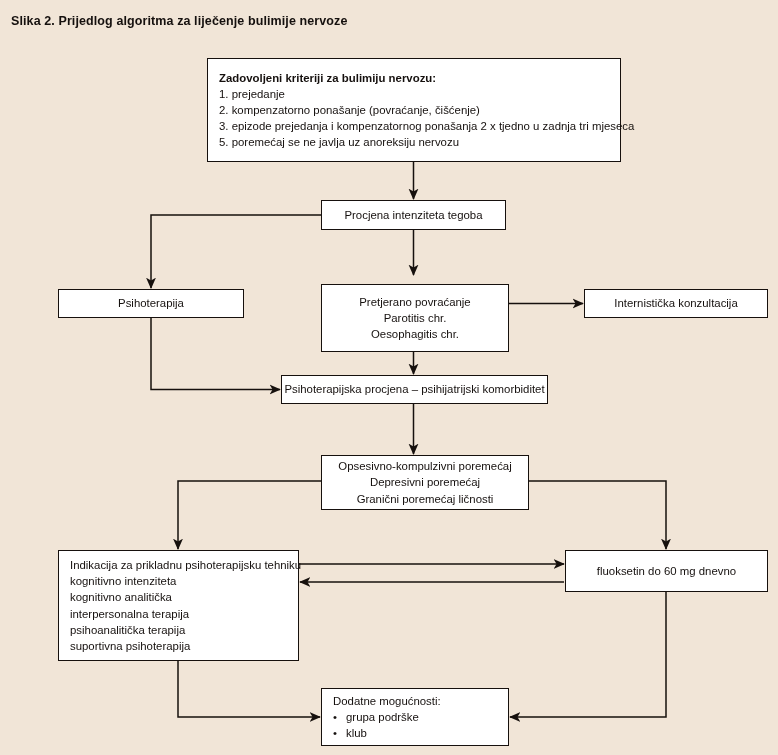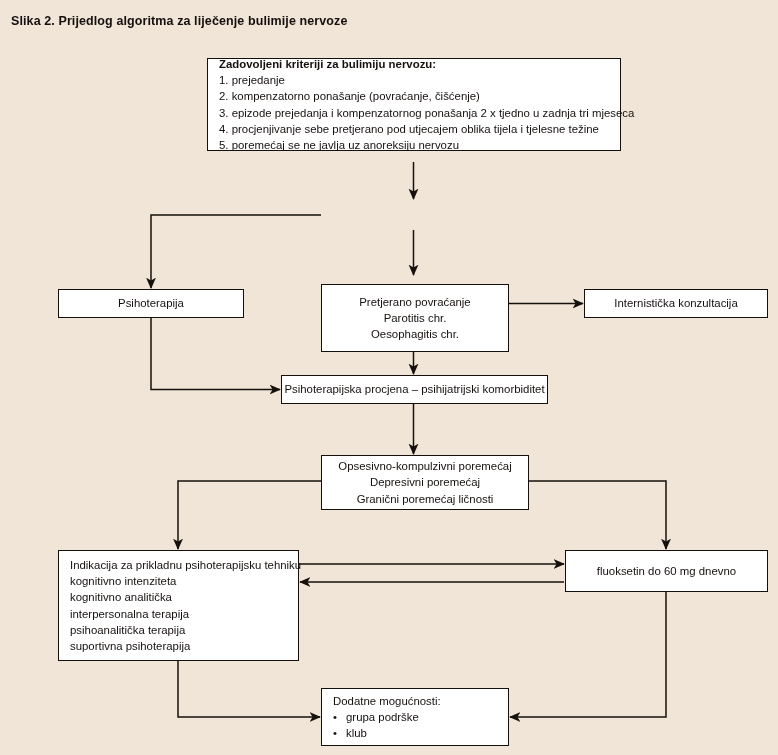--- a/index.html
+++ b/index.html
@@ -49,21 +49,21 @@
     line-height: 1.42;
     color: #15100e;
   }
   .node.center { align-items: center; text-align: center; }
   .node.left { align-items: flex-start; text-align: left; }
   .node .pad-l { padding-left: 11px; }
   .line { display: block; white-space: nowrap; }
   .line.bold { font-weight: bold; }
 
   
-  #node-criteria   { left: 207px; top: 58px;  width: 414px; height: 93px; }
+  #node-criteria   { left: 207px; top: 58px;  width: 414px; height: 104px; }
   #node-procjena   { left: 321px; top: 200px; width: 185px; height: 30px; }
   #node-psihoterapija { left: 58px; top: 289px; width: 186px; height: 29px; }
   #node-povracanje { left: 321px; top: 284px; width: 188px; height: 68px; }
   #node-internisticka { left: 584px; top: 289px; width: 184px; height: 29px; }
   #node-psiho-procjena { left: 281px; top: 375px; width: 267px; height: 29px; }
   #node-opsesivno  { left: 321px; top: 455px; width: 208px; height: 55px; }
   #node-indikacija-psiho { left: 58px; top: 550px; width: 241px; height: 111px; }
   #node-indikacija-med   { left: 565px; top: 550px; width: 203px; height: 42px; }
   #node-dodatne    { left: 321px; top: 688px; width: 188px; height: 58px; }
 
@@ -111,24 +111,26 @@
 
       <path d="M 666 592 L 666 717 L 510 717" marker-end="url(#arrow)"></path>
     </g>
   </svg>
 
   <div class="node left" id="node-criteria">
     <span class="line bold pad-l">Zadovoljeni kriteriji za bulimiju nervozu:</span>
     <span class="line pad-l">1. prejedanje</span>
     <span class="line pad-l">2. kompenzatorno ponašanje (povraćanje, čišćenje)</span>
     <span class="line pad-l">3. epizode prejedanja i kompenzatornog ponašanja 2 x tjedno u zadnja tri mjeseca</span>
-    <span class="line pad-l">4. procjenjivanje sebe pretjerano pod utjecajem oblika tijela i tjelesne težine</span>
     <span class="line pad-l">5. poremećaj se ne javlja uz anoreksiju nervozu</span>
   </div>
 
+  <div class="node center" id="node-procjena">
+    <span class="line">Procjena intenziteta tegoba</span>
+  </div>
 
   <div class="node center" id="node-psihoterapija">
     <span class="line">Psihoterapija</span>
   </div>
 
   <div class="node center" id="node-povracanje">
     <span class="line">Pretjerano povraćanje</span>
     <span class="line">Parotitis chr.</span>
     <span class="line">Oesophagitis chr.</span>
   </div>

